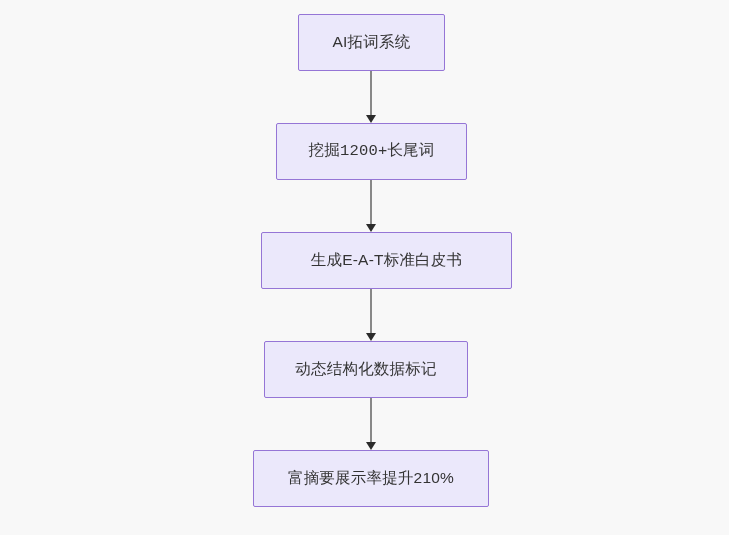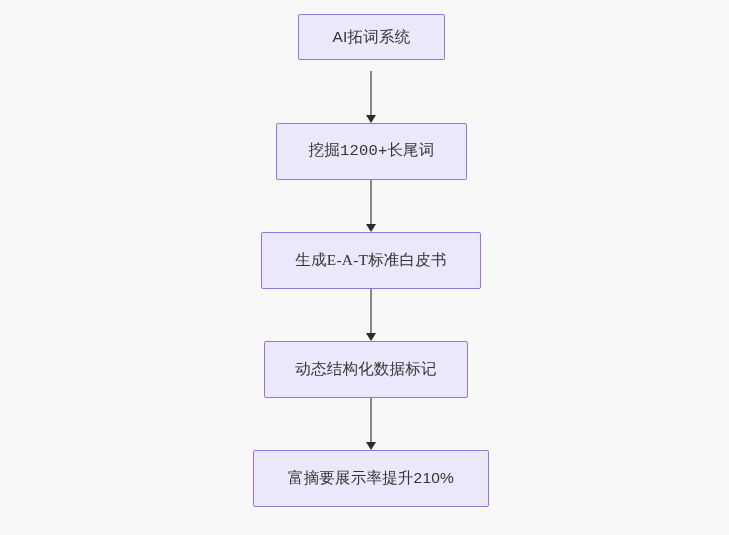--- a/index.html
+++ b/index.html
@@ -81,29 +81,29 @@
   <div class="edge" style="left:341px; top:289px; width:60px; height:52px;">
     <div class="edge-line" style="height:44px;"></div>
     <div class="edge-arrowhead"></div>
   </div>
 
   <div class="edge" style="left:341px; top:398px; width:60px; height:52px;">
     <div class="edge-line" style="height:44px;"></div>
     <div class="edge-arrowhead"></div>
   </div>
 
-  <div class="node" style="left:298px; top:14px; width:147px; height:46px;">
+  <div class="node" style="left:298px; top:14px; width:147px; height:57px;">
     <span class="node-label">AI拓词系统</span>
   </div>
 
   <div class="node" style="left:276px; top:123px; width:191px; height:57px;font-family:Liberation Mono, monospace;">
     <span class="node-label">挖掘1200+长尾词</span>
   </div>
 
-  <div class="node" style="left:261px; top:232px; width:220px; height:57px;font-family:Liberation Serif, serif;">
+  <div class="node" style="left:261px; top:232px; width:251px; height:57px;">
     <span class="node-label">生成E-A-T标准白皮书</span>
   </div>
 
   <div class="node" style="left:264px; top:341px; width:204px; height:57px;">
     <span class="node-label">动态结构化数据标记</span>
   </div>
 
   <div class="node" style="left:253px; top:450px; width:236px; height:57px;">
     <span class="node-label">富摘要展示率提升210%</span>
   </div>

